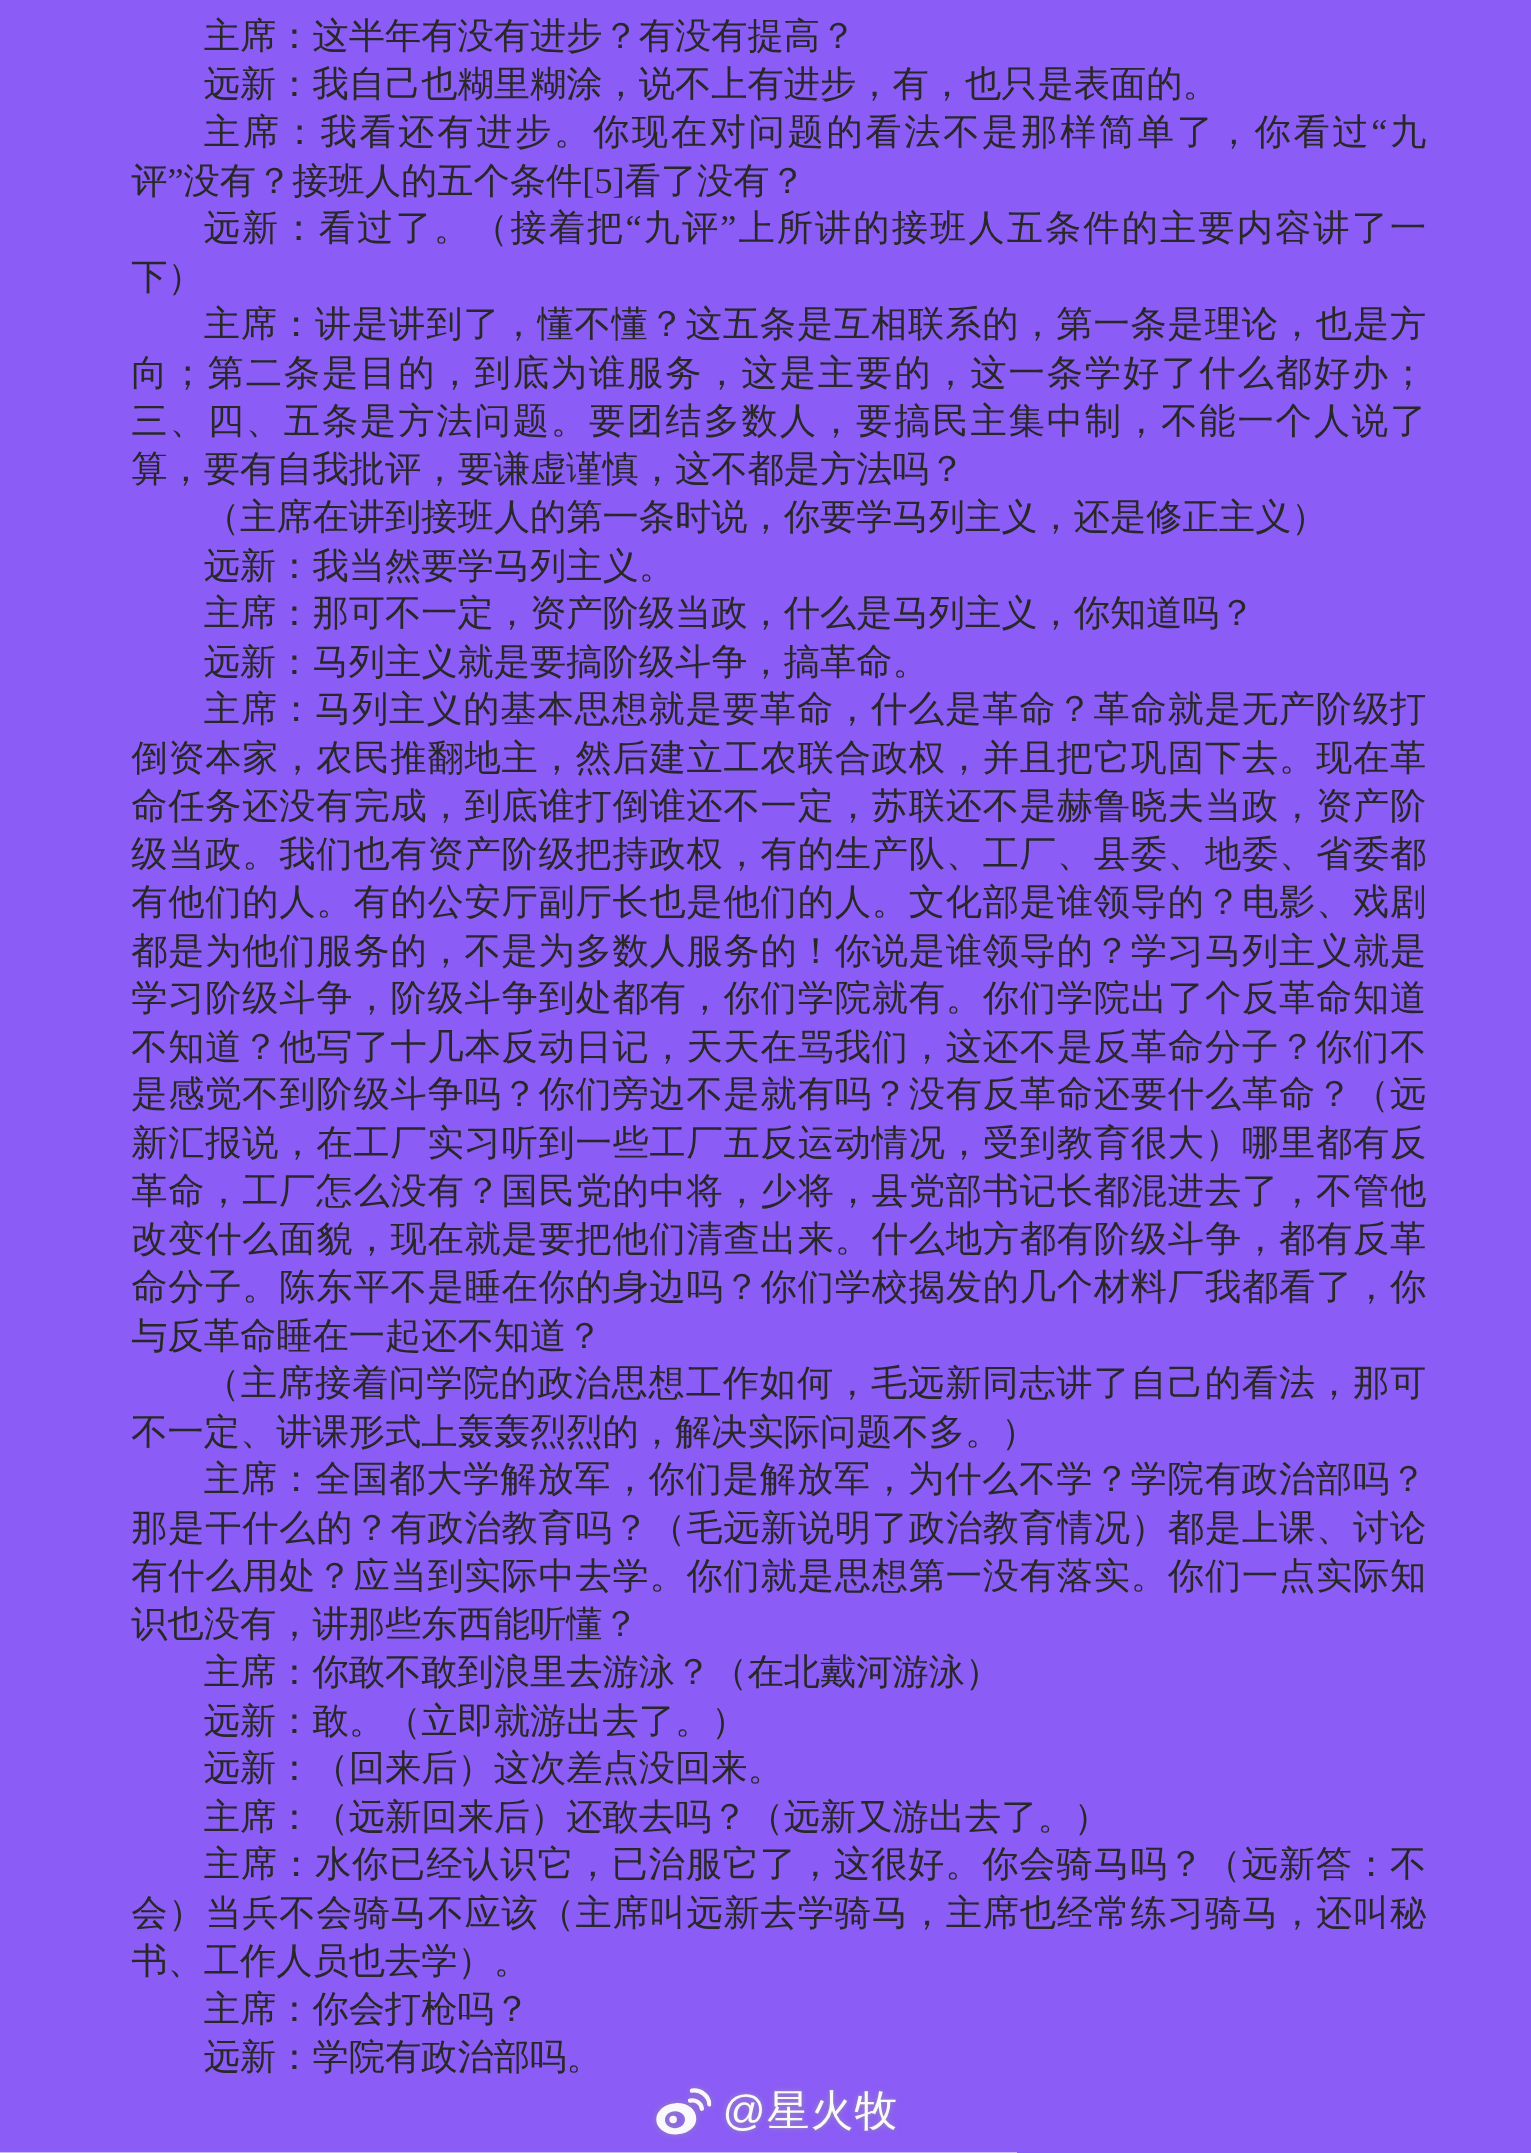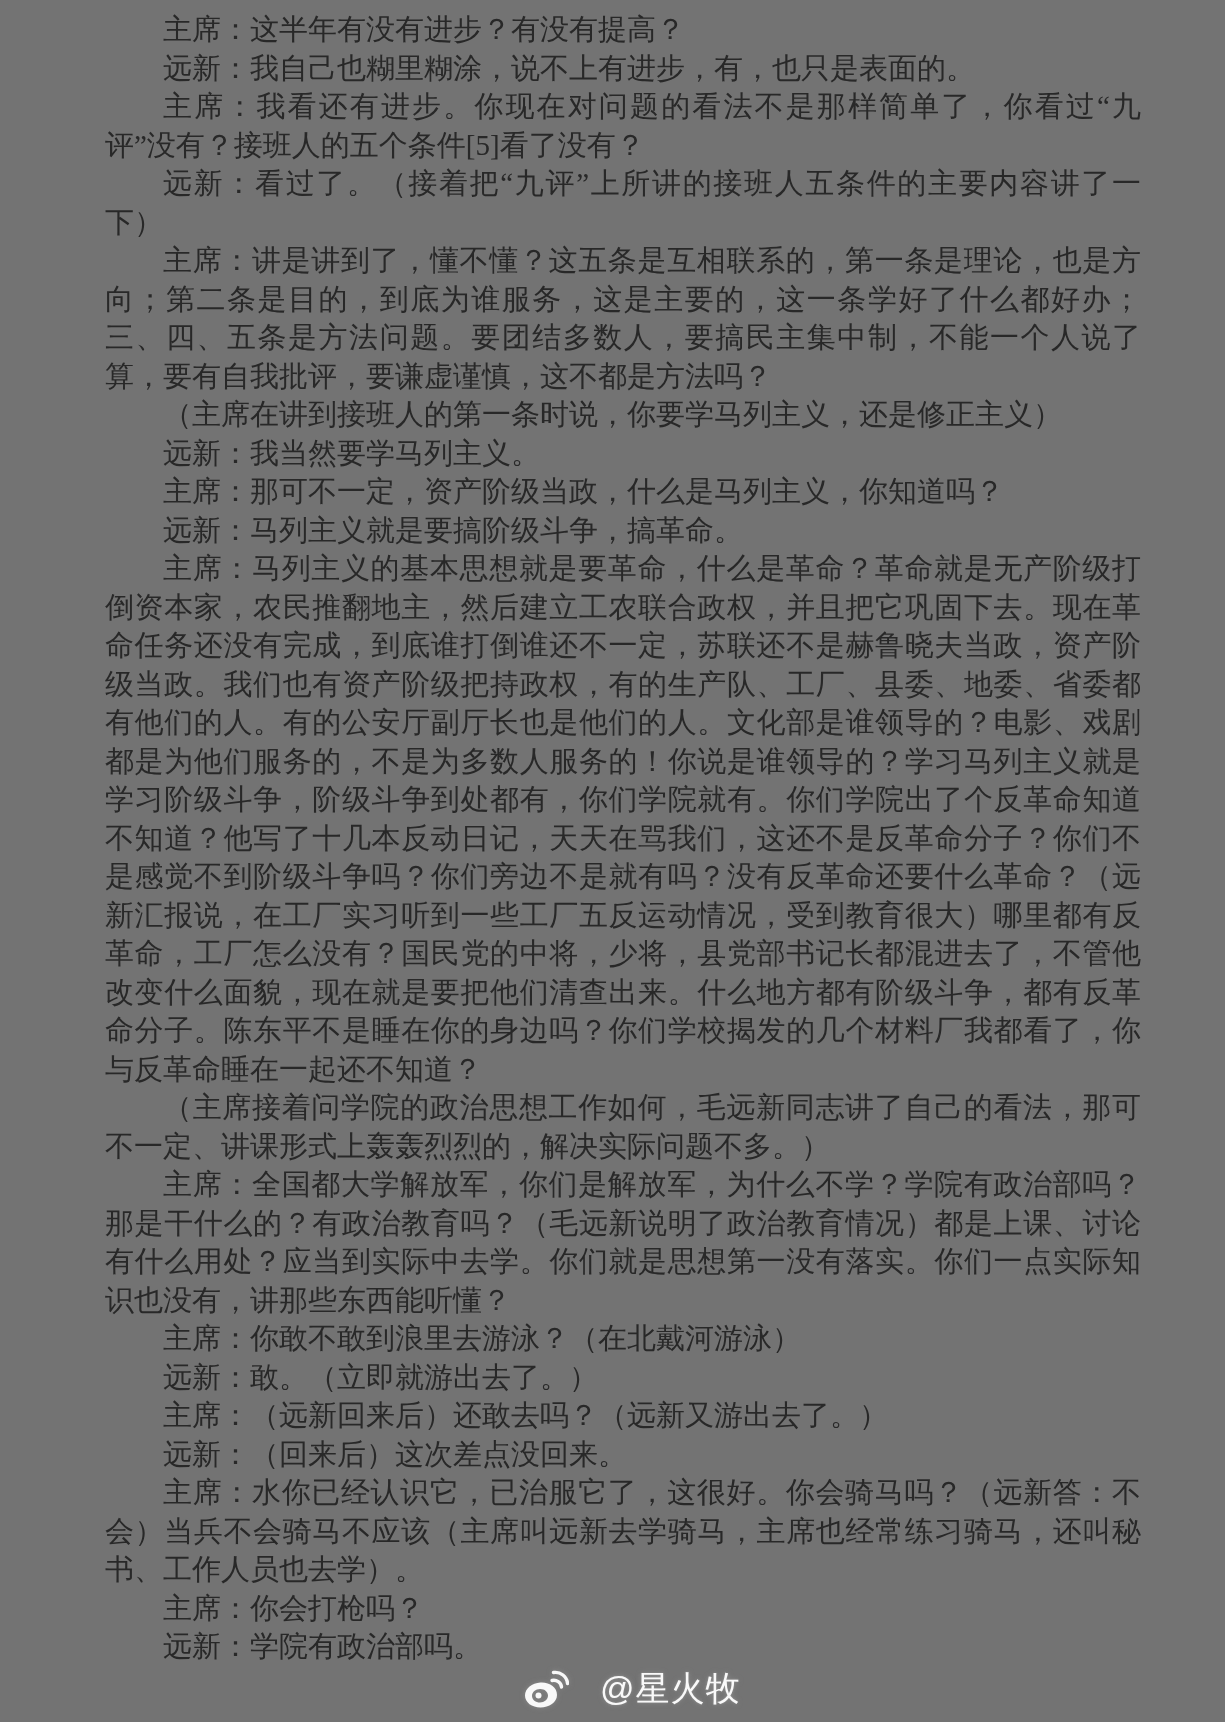--- a/index.html
+++ b/index.html
@@ -1,20 +1,20 @@
 <!DOCTYPE html>
 <html><head>
 <meta charset="utf-8">
 <style>
   html, body { margin: 0; padding: 0; background: #ffffff; }
   .page {
     position: relative;
     width: 1225px;
     height: 1722px;
-    background: #737373;
+    background: #8b5cf6;
     overflow: hidden;
     font-family: "Liberation Serif", "DejaVu Serif", serif;
   }
   .doc {
     position: absolute;
     top: 0;
     left: 105px;
     width: 1036px;
     padding-top: 10px;
     font-size: 29px;
@@ -42,21 +42,20 @@
     filter: drop-shadow(0 0 2.5px rgba(150,150,150,0.75));
   }
   .watermark .wm-text {
     font-family: "Liberation Sans", "DejaVu Sans", sans-serif;
     font-size: 34px;
     letter-spacing: 1px;
     color: rgba(255,255,255,0.95);
     text-shadow:
       0 0 2px rgba(150,150,150,0.8),
       0 0 5px rgba(170,170,170,0.55);
-    margin-left: 22px;
   }
 </style>
 </head>
 <body>
 
 <div class="page">
 
   <main class="doc">
     <p>主席：这半年有没有进步？有没有提高？</p>
     <p>远新：我自己也糊里糊涂，说不上有进步，有，也只是表面的。</p>
@@ -65,22 +64,22 @@
     <p>主席：讲是讲到了，懂不懂？这五条是互相联系的，第一条是理论，也是方向；第二条是目的，到底为谁服务，这是主要的，这一条学好了什么都好办；三、四、五条是方法问题。要团结多数人，要搞民主集中制，不能一个人说了算，要有自我批评，要谦虚谨慎，这不都是方法吗？</p>
     <p>（主席在讲到接班人的第一条时说，你要学马列主义，还是修正主义）</p>
     <p>远新：我当然要学马列主义。</p>
     <p>主席：那可不一定，资产阶级当政，什么是马列主义，你知道吗？</p>
     <p>远新：马列主义就是要搞阶级斗争，搞革命。</p>
     <p>主席：马列主义的基本思想就是要革命，什么是革命？革命就是无产阶级打倒资本家，农民推翻地主，然后建立工农联合政权，并且把它巩固下去。现在革命任务还没有完成，到底谁打倒谁还不一定，苏联还不是赫鲁晓夫当政，资产阶级当政。我们也有资产阶级把持政权，有的生产队、工厂、县委、地委、省委都有他们的人。有的公安厅副厅长也是他们的人。文化部是谁领导的？电影、戏剧都是为他们服务的，不是为多数人服务的！你说是谁领导的？学习马列主义就是学习阶级斗争，阶级斗争到处都有，你们学院就有。你们学院出了个反革命知道不知道？他写了十几本反动日记，天天在骂我们，这还不是反革命分子？你们不是感觉不到阶级斗争吗？你们旁边不是就有吗？没有反革命还要什么革命？（远新汇报说，在工厂实习听到一些工厂五反运动情况，受到教育很大）哪里都有反革命，工厂怎么没有？国民党的中将，少将，县党部书记长都混进去了，不管他改变什么面貌，现在就是要把他们清查出来。什么地方都有阶级斗争，都有反革命分子。陈东平不是睡在你的身边吗？你们学校揭发的几个材料厂我都看了，你与反革命睡在一起还不知道？</p>
     <p>（主席接着问学院的政治思想工作如何，毛远新同志讲了自己的看法，那可不一定、讲课形式上轰轰烈烈的，解决实际问题不多。）</p>
     <p>主席：全国都大学解放军，你们是解放军，为什么不学？学院有政治部吗？那是干什么的？有政治教育吗？（毛远新说明了政治教育情况）都是上课、讨论有什么用处？应当到实际中去学。你们就是思想第一没有落实。你们一点实际知识也没有，讲那些东西能听懂？</p>
     <p>主席：你敢不敢到浪里去游泳？（在北戴河游泳）</p>
     <p>远新：敢。（立即就游出去了。）</p>
+    <p>远新：（回来后）这次差点没回来。</p>
     <p>主席：（远新回来后）还敢去吗？（远新又游出去了。）</p>
-    <p>远新：（回来后）这次差点没回来。</p>
     <p>主席：水你已经认识它，已治服它了，这很好。你会骑马吗？（远新答：不会）当兵不会骑马不应该（主席叫远新去学骑马，主席也经常练习骑马，还叫秘书、工作人员也去学）。</p>
     <p>主席：你会打枪吗？</p>
     <p>远新：学院有政治部吗。</p>
   </main>
 
   <div class="watermark">
     <svg class="wm-icon" width="46" height="40" viewBox="0 0 46 40" aria-hidden="true">
 
       <path fill="rgba(255,255,255,0.95)" d="M17.5 13.5 C26.5 13 34 18 34 26 C34 33.5 26 38.5 17.5 38.5 C9 38.5 2 33.5 2 26.5 C2 19.5 9 14 17.5 13.5 Z
                M17 20 C12.5 20.2 9 23 9 27 C9 30.8 12.7 33.5 17 33.5 C21.3 33.5 25 30.6 25 26.6 C25 22.8 21.5 19.8 17 20 Z"></path>

